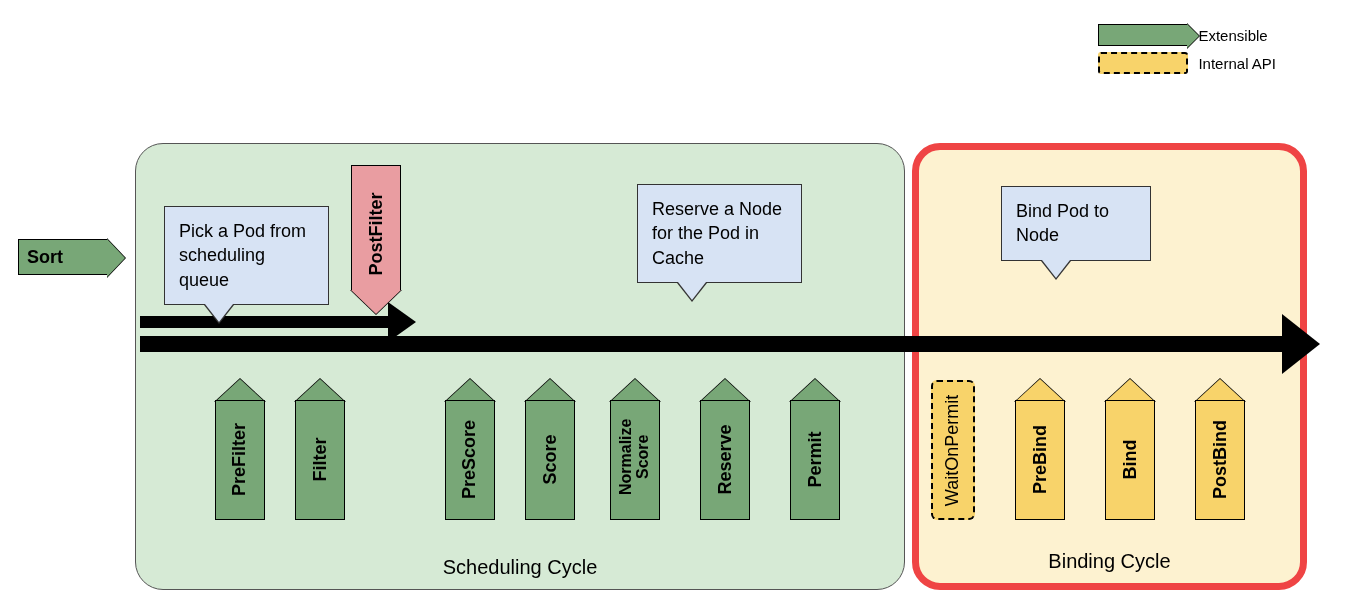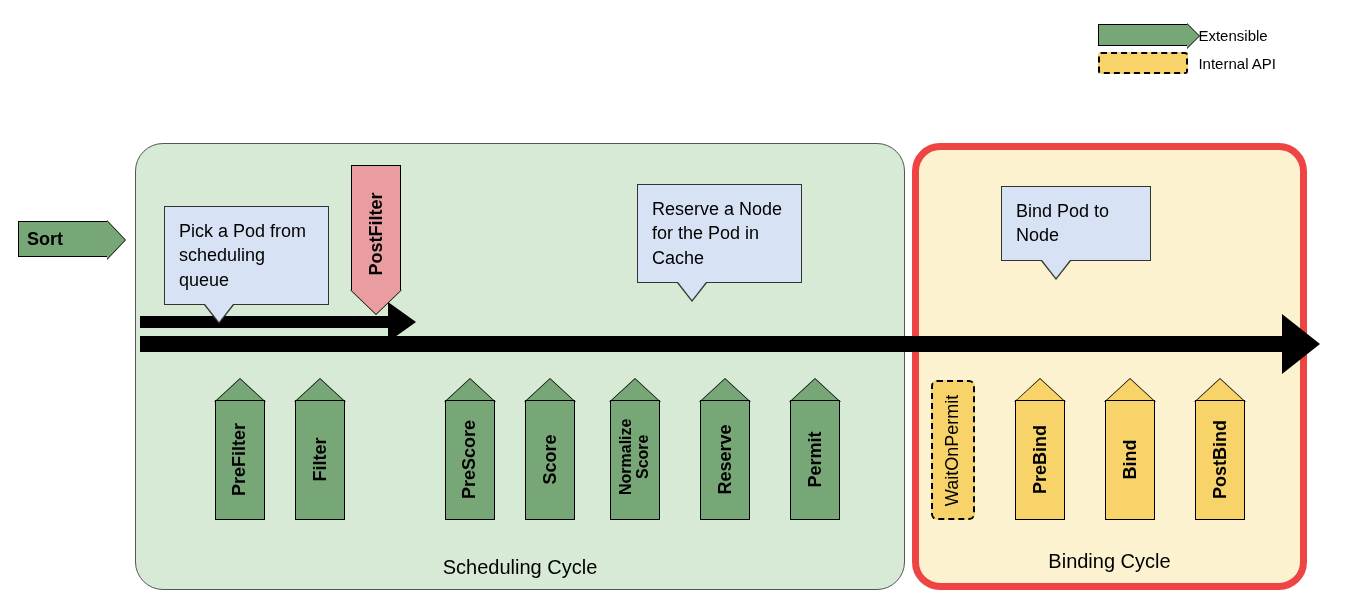--- a/index.html
+++ b/index.html
@@ -56,21 +56,21 @@
     position:absolute; left:140px; top:316px; width:250px; height:12px; background:#000;
   }
   .short-arrow::after {
     content:""; position:absolute; right:-26px; top:-14px;
     width:0; height:0; border-top:20px solid transparent; border-bottom:20px solid transparent;
     border-left:28px solid #000;
   }
 
   
   .sort-tag {
-    position:absolute; left:18px; top:221px; width:90px; height:36px;
+    position:absolute; left:18px; top:239px; width:90px; height:36px;
     background:#78a777; border:1px solid #000;
     display:flex; align-items:center; padding-left:8px;
     font-weight:bold; font-size:18px;
   }
   .sort-tag::after { content:""; position:absolute; right:-18px; top:-1px;
     width:0;height:0;border-top:19px solid transparent;border-bottom:19px solid transparent;
     border-left:18px solid #78a777; }
   .sort-tag::before { content:""; position:absolute; right:-19px; top:-2px;
     width:0;height:0;border-top:20px solid transparent;border-bottom:20px solid transparent;
     border-left:19px solid #000; }

